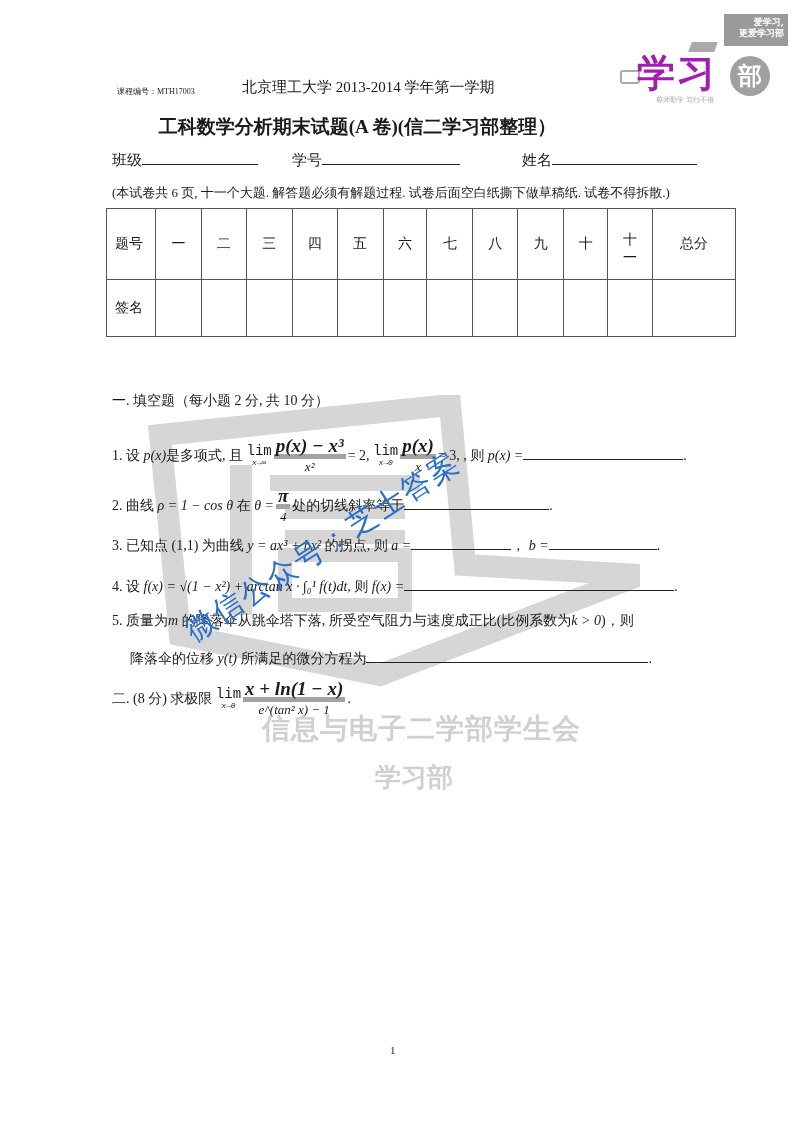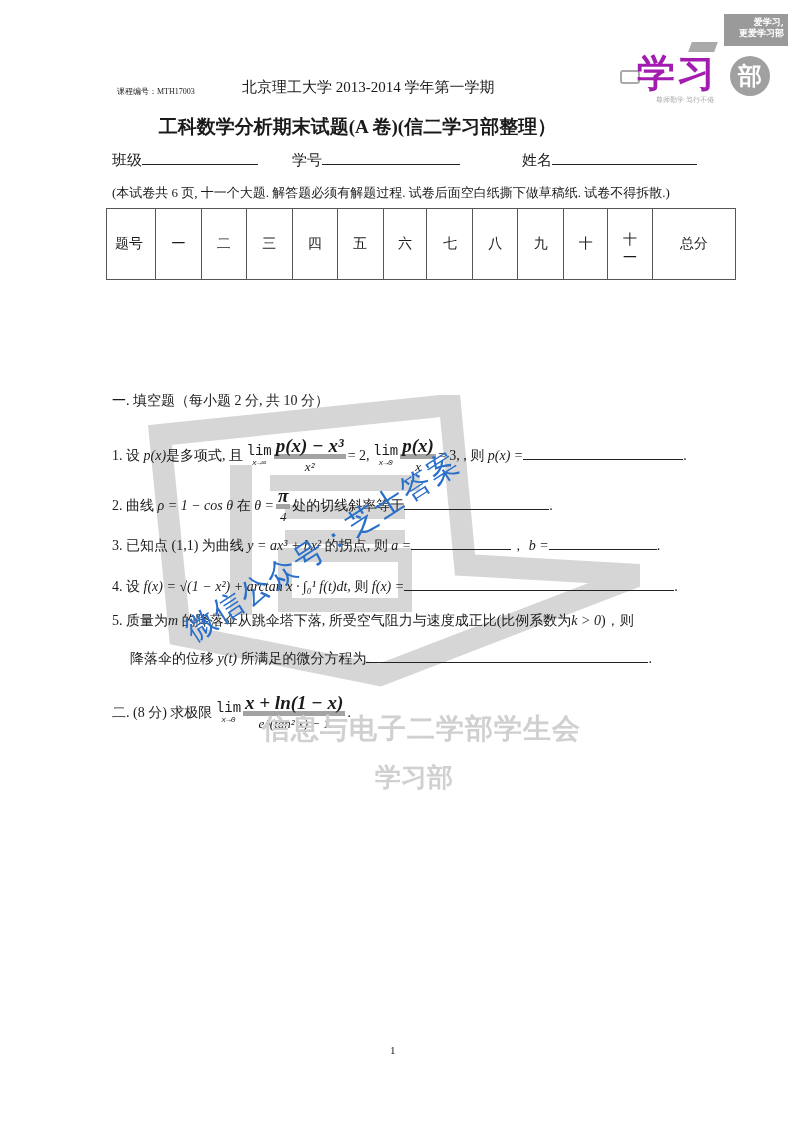--- a/index.html
+++ b/index.html
@@ -127,20 +127,35 @@
     <td>七</td>
     <td>八</td>
     <td>九</td>
     <td>十</td>
     <td style="line-height:18px;padding-top:8px;">
       <div>十</div>
       <div>一</div>
     </td>
     <td>总分</td>
   </tr>
+  <tr class="r3">
+    <td class="h">签名</td>
+    <td></td>
+        <td></td>
+    <td></td>
+        <td></td>
+    <td></td>
+        <td></td>
+    <td></td>
+        <td></td>
+    <td></td>
+        <td></td>
+    <td></td>
+        <td></td>
+  </tr>
 </tbody>
   </table>
 
 <div class="abs sec serif" style="left:112px; top:392px;">一. 填空题（每小题 2 分, 共 10 分）</div>
 
 <div class="abs q serif" style="top:438px;">
   <span>1.</span>
   <span>设</span>
   <span class="i">p(x)</span><span>是多项式, 且</span>
   <span class="lim">lim<span class="sub">x→∞</span></span><span class="frac"><span class="num">p(x) − x³</span><span class="den">x²</span></span><span>= 2,</span>
@@ -178,21 +193,21 @@
   <span>5.</span>
   <span>质量为</span><span class="i">m</span>
   <span>的降落伞从跳伞塔下落, 所受空气阻力与速度成正比(比例系数为</span><span class="i">k &gt; 0</span><span>)，则</span>
 </div>
 <div class="abs q serif" style="left:130px; top:650px;">
   <span>降落伞的位移</span>
   <span class="i">y(t)</span>
   <span>所满足的微分方程为</span><span class="ans" style="width:282px;"></span><span>.</span>
 </div>
 
-<div class="abs q serif" style="top:695px;">
+<div class="abs q serif" style="top:681px;">
   <span>二. (8 分)  求极限</span>
   <span class="lim">lim<span class="sub">x→0</span></span><span class="frac"><span class="num">x + ln(1 − x)</span><span class="den">e^(tan² x) − 1</span></span><span>.</span>
 </div>
 
 <div class="abs wm-text1">信息与电子二学部学生会</div>
 <div class="abs wm-text2">学习部</div>
 <div class="abs hand">微信公众号：芝士答案</div>
 
 <div class="abs pagenum serif">1</div>
 

